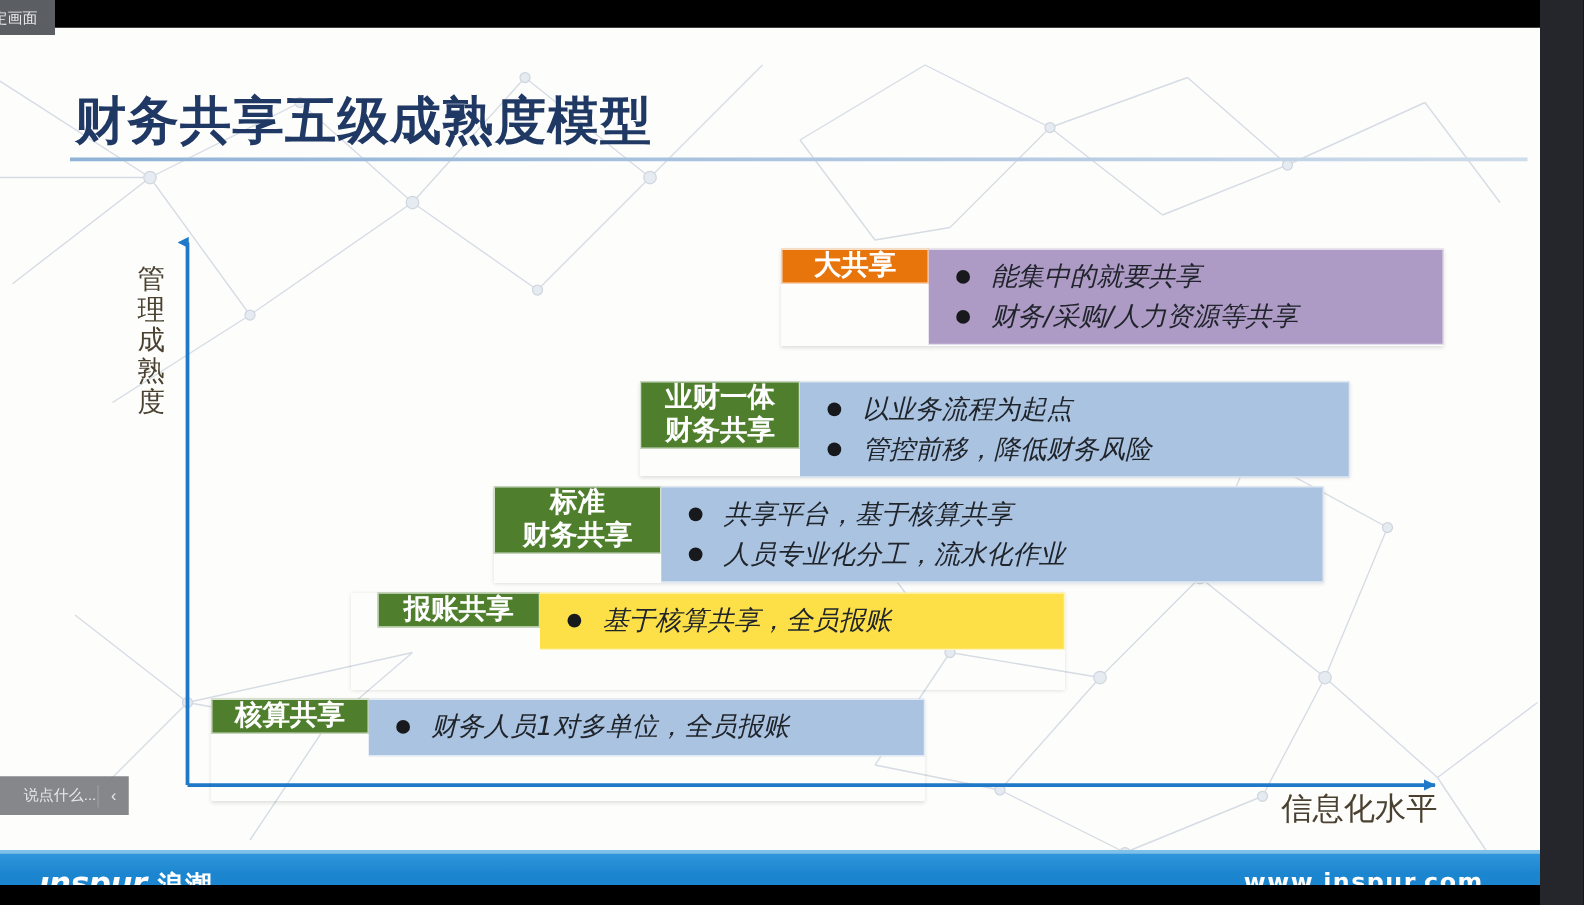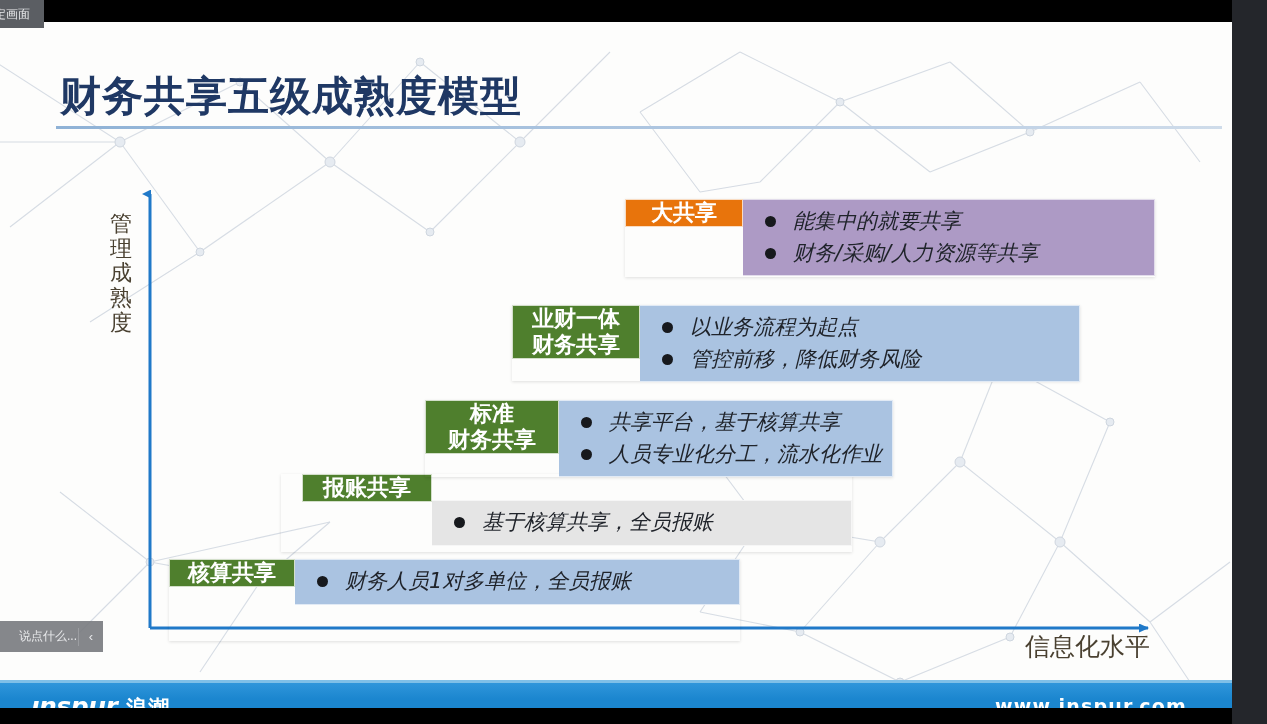--- a/index.html
+++ b/index.html
@@ -202,29 +202,29 @@
       <div class="body" style="background:#aac3e1;">
           <div class="bullet">
             <span class="dot"></span>
             <span>财务人员1对多单位，全员报账</span>
           </div>
         </div>
     </div>
 
     <div class="tier" style="left:281px; top:452px; width:571px; height:78px;padding-left:21px;">
       <div class="label" style="background:#4f7f2d; width:130px;">报账共享</div>
-      <div class="body" style="background:#e5e5e5;margin-top:26px;">
+      <div class="body" style="background:#fde047;">
           <div class="bullet">
             <span class="dot"></span>
             <span>基于核算共享，全员报账</span>
           </div>
         </div>
     </div>
 
-    <div class="tier" style="left:395px; top:378px; width:468px; height:77px;margin-left:30px;">
+    <div class="tier" style="left:395px; top:367px; width:664px; height:77px;">
       <div class="label" style="background:#4f7f2d; width:134px;">标准<br>财务共享</div>
       <div class="body" style="background:#aac3e1;">
           <div class="bullet">
             <span class="dot"></span>
             <span>共享平台，基于核算共享</span>
           </div>
           <div class="bullet">
             <span class="dot"></span>
             <span>人员专业化分工，流水化作业</span>
           </div>

